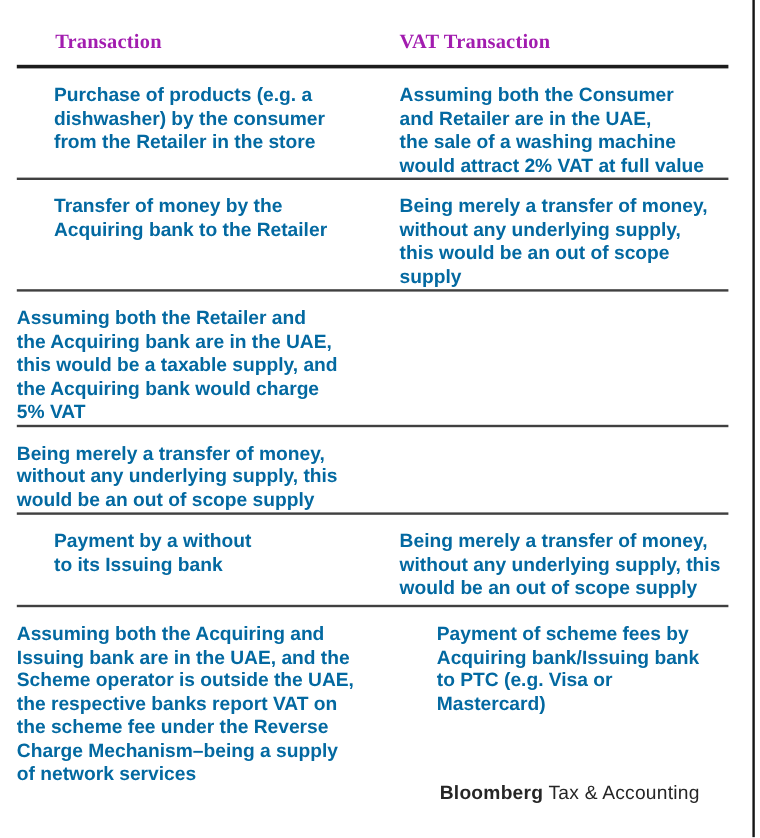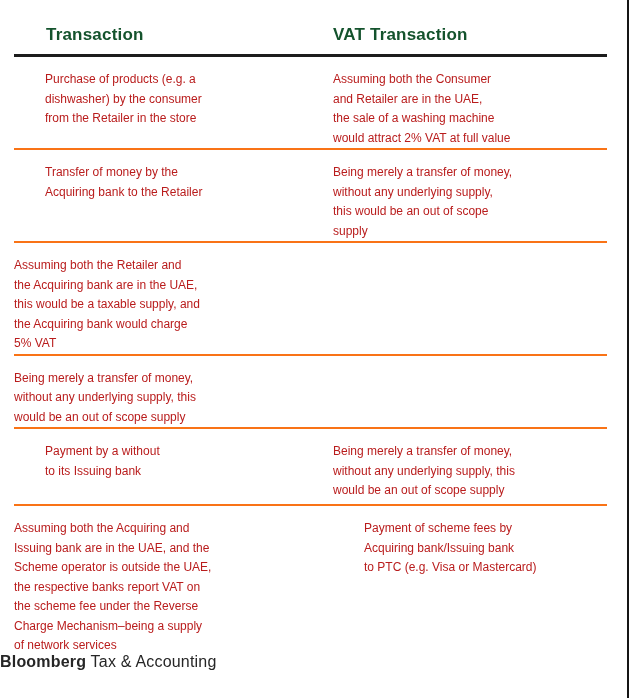--- a/index.html
+++ b/index.html
@@ -32,53 +32,55 @@
     display: grid;
     grid-template-columns: 319px 1fr;
     padding-top: 24px;
     height: 30px;
     border-bottom: 3px solid #1c1c1c;
   }
   .th {
     font-size: 17px;
     font-weight: bold;
     line-height: 22px;
-    color: #14532d;
+    color: #a21caf;
     letter-spacing: 0.2px;
+    font-family: Liberation Serif, serif;
   }
   .th.col1 { padding-left: 32px; }
   .row {
     display: grid;
     grid-template-columns: 319px 1fr;
     box-sizing: border-box;
     padding-top: 13px;
   }
   .row + .row {
-    border-top: 2px solid #f97316;
+    border-top: 2px solid #404040;
   }
   #rows .row:nth-child(1) { min-height: 91px; }
   #rows .row:nth-child(2) { min-height: 92px; }
   #rows .row:nth-child(3) { min-height: 110px; }
   #rows .row:nth-child(4) { min-height: 71px; }
   #rows .row:nth-child(5) { min-height: 77px; }
   #rows .row:nth-child(6) { min-height: 146px; }
   .cell {
-    font-size: 12px;
+    font-size: 16px;
     line-height: 19.5px;
     white-space: pre-line;
-    color: #b91c1c;
+    color: #0369a1;
+    font-weight: bold;
   }
   .cell.col1 { padding-left: 31px; padding-right: 10px; }
   .cell.col2 { padding-right: 4px; }
   .footer {
     position: absolute;
     top: 653px;
     left: 0;
     width: 583px;
-    text-align: left;
+    text-align: right;
     font-size: 16px;
     color: #262626;
     white-space: nowrap;
   }
   .brand-bold { font-weight: bold; letter-spacing: 0.2px; }
   .brand-rest { font-weight: normal; letter-spacing: 0.2px; }
 </style>
 </head>
 <body>
 

